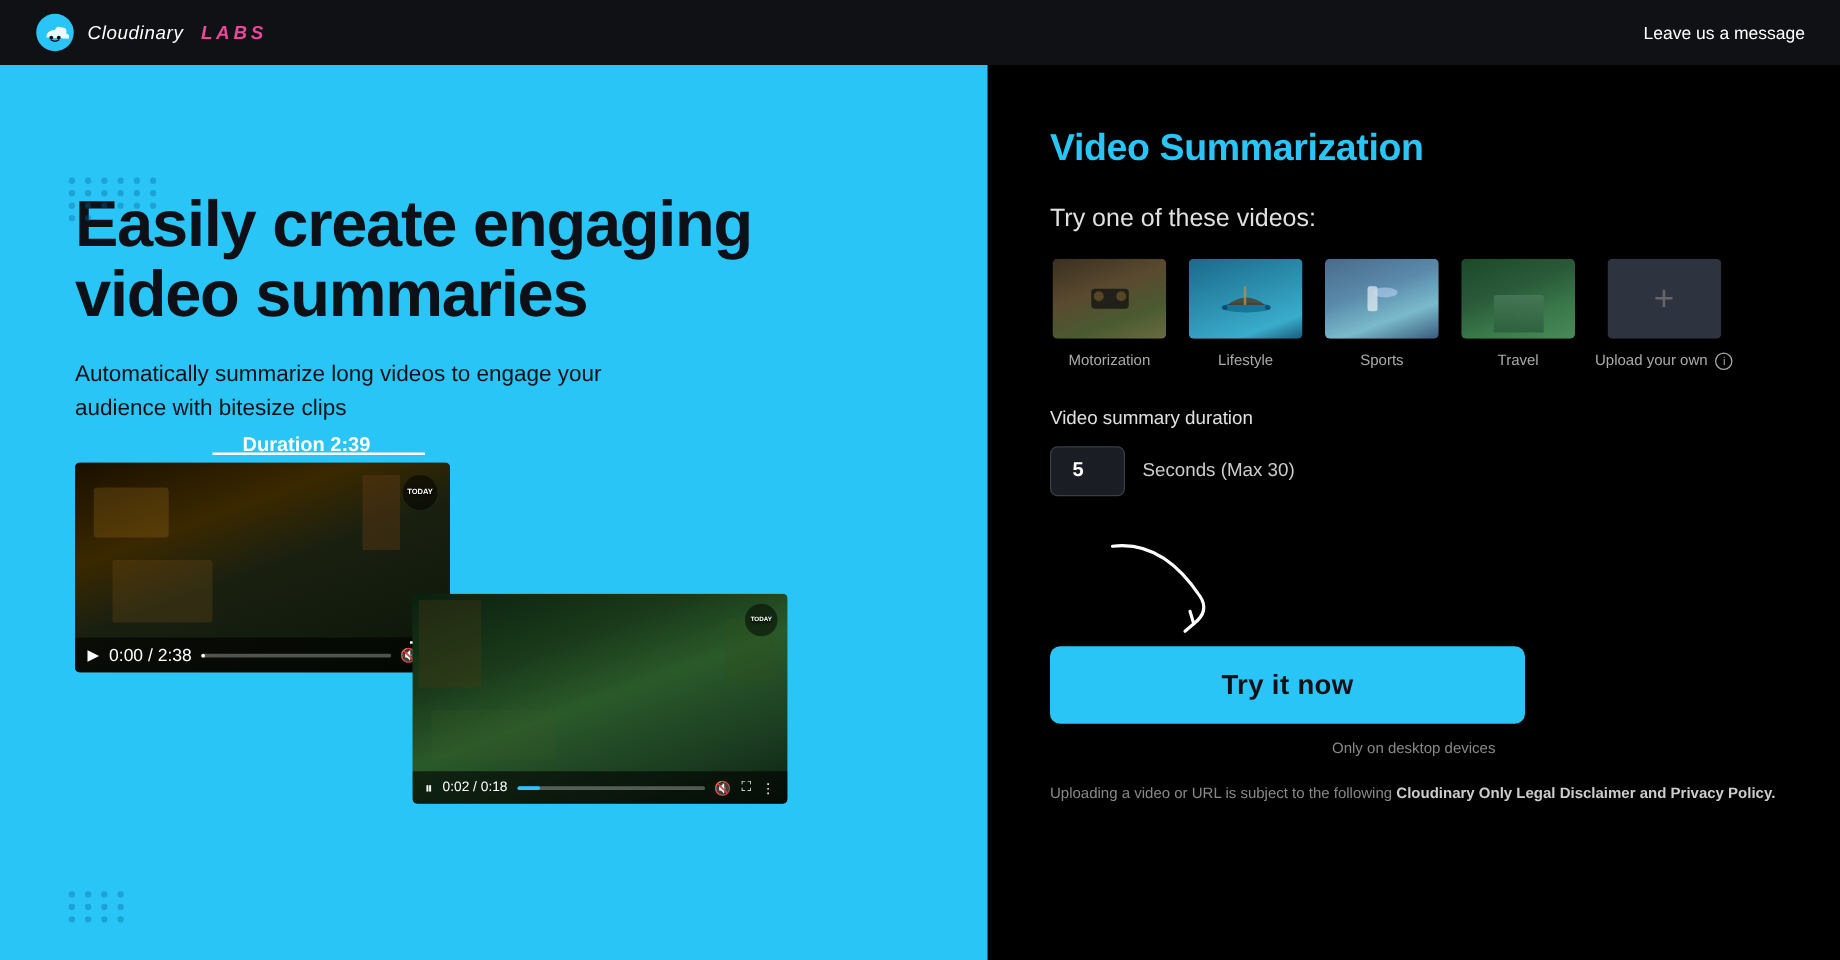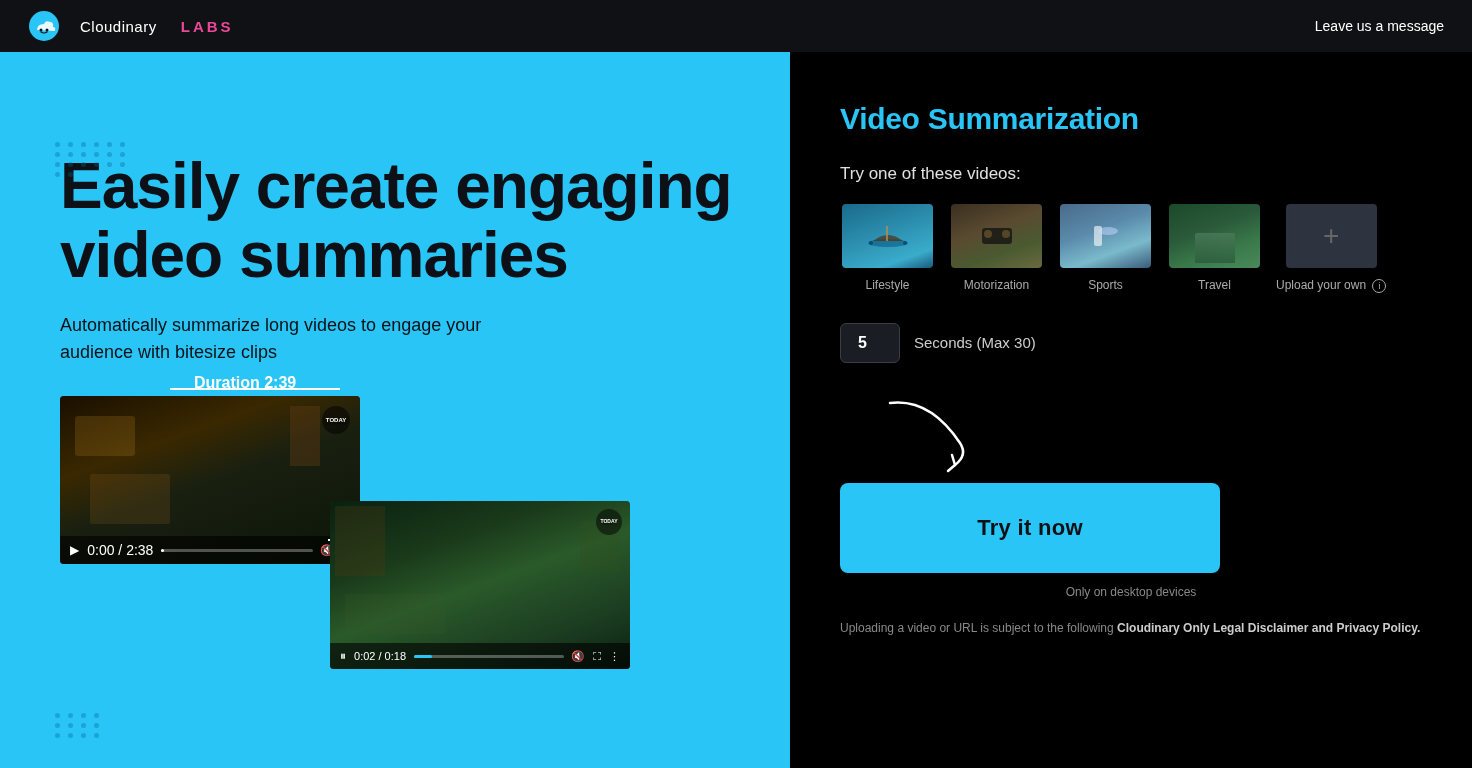--- a/index.html
+++ b/index.html
@@ -12,21 +12,22 @@
       display: flex;
       align-items: center;
       justify-content: space-between;
       padding: 0 28px;
       position: relative;
       z-index: 10;
     }
     .logo-area {
       display: flex;
       align-items: center;
-      gap: 20px;
+      gap: 10px;
+      font-style: italic;
     }
     .logo-icon {
       width: 32px;
       height: 32px;
     }
     .logo-text {
       color: #fff;
       font-size: 15px;
       font-weight: 500;
       letter-spacing: 0.5px;
@@ -69,21 +70,21 @@
       grid-template-columns: repeat(6, 8px);
       gap: 5px;
     }
     .dot {
       width: 5px;
       height: 5px;
       border-radius: 50%;
       background: rgba(0,100,150,0.35);
     }
     .hero-title {
-      font-size: 64px;
+      font-size: 52px;
       font-weight: 900;
       color: #0d1117;
       line-height: 1.08;
       margin-top: 40px;
       margin-bottom: 22px;
       letter-spacing: -1px;
     }
     .hero-subtitle {
       font-size: 18px;
       color: #0d1117;
@@ -228,21 +229,21 @@
     }
     .section-title {
       color: #29c5f6;
       font-size: 30px;
       font-weight: 700;
       margin-bottom: 28px;
       letter-spacing: -0.3px;
     }
     .try-label {
       color: #e0e0e0;
-      font-size: 17px;
+      font-size: 20px;
       font-weight: 500;
       margin-bottom: 18px;
     }
 
     
     .video-grid {
       display: flex;
       gap: 14px;
       margin-bottom: 30px;
       align-items: flex-start;
@@ -356,21 +357,21 @@
     
     .cta-button {
       display: block;
       width: 100%;
       max-width: 380px;
       background: #29c5f6;
       color: #0d1117;
       font-size: 22px;
       font-weight: 800;
       text-align: center;
-      padding: 32px 0;
+      padding: 18px 0;
       border-radius: 8px;
       border: none;
       cursor: pointer;
       margin-bottom: 12px;
       letter-spacing: 0.3px;
     }
     .desktop-only {
       font-size: 12px;
       color: #888;
       text-align: center;
@@ -513,49 +514,49 @@
   </div>
 
   <div class="right-panel">
     <h2 class="section-title">Video Summarization</h2>
     <p class="try-label">Try one of these videos:</p>
 
     <div class="video-grid">
 
       <div class="video-option">
         <div class="video-thumb-option">
+          <div class="thumb-motorization">
+            <div style="width:100%;height:100%;background:linear-gradient(160deg,#3a3020 0%,#5a4a30 40%,#4a5a30 70%,#6a6a40 100%);display:flex;align-items:center;justify-content:center;">
+              <div style="width:30px;height:16px;background:rgba(20,20,20,0.8);border-radius:3px;position:relative;">
+                <div style="position:absolute;top:2px;left:2px;width:8px;height:8px;border-radius:50%;background:rgba(100,80,40,0.8);"></div>
+                <div style="position:absolute;top:2px;right:2px;width:8px;height:8px;border-radius:50%;background:rgba(100,80,40,0.8);"></div>
+              </div>
+            </div>
+          </div>
+        </div>
+        <span class="video-option-label">Motorization</span>
+      </div>
+
+      <div class="video-option">
+        <div class="video-thumb-option">
           <div class="thumb-lifestyle">
             <svg width="50" height="30" viewBox="0 0 50 30">
               <ellipse cx="25" cy="22" rx="20" ry="4" fill="rgba(0,80,120,0.5)"></ellipse>
               <path d="M10 20 Q25 8 40 20 Z" fill="rgba(80,50,20,0.7)"></path>
               <rect x="23" y="5" width="2" height="15" fill="rgba(180,140,80,0.8)"></rect>
               <circle cx="8" cy="22" r="2" fill="rgba(0,50,100,0.6)"></circle>
               <circle cx="42" cy="22" r="2" fill="rgba(0,50,100,0.6)"></circle>
             </svg>
           </div>
         </div>
         <span class="video-option-label">Lifestyle</span>
       </div>
 
       <div class="video-option">
         <div class="video-thumb-option">
-          <div class="thumb-motorization">
-            <div style="width:100%;height:100%;background:linear-gradient(160deg,#3a3020 0%,#5a4a30 40%,#4a5a30 70%,#6a6a40 100%);display:flex;align-items:center;justify-content:center;">
-              <div style="width:30px;height:16px;background:rgba(20,20,20,0.8);border-radius:3px;position:relative;">
-                <div style="position:absolute;top:2px;left:2px;width:8px;height:8px;border-radius:50%;background:rgba(100,80,40,0.8);"></div>
-                <div style="position:absolute;top:2px;right:2px;width:8px;height:8px;border-radius:50%;background:rgba(100,80,40,0.8);"></div>
-              </div>
-            </div>
-          </div>
-        </div>
-        <span class="video-option-label">Motorization</span>
-      </div>
-
-      <div class="video-option">
-        <div class="video-thumb-option">
           <div class="thumb-sports">
             <div style="width:100%;height:100%;background:linear-gradient(160deg,#4a6a8a 0%,#5a8aaa 40%,#7abacc 70%,#3a5a7a 100%);display:flex;align-items:center;justify-content:center;">
               <div style="width:8px;height:20px;background:rgba(255,255,255,0.6);border-radius:2px;"></div>
               <div style="width:20px;height:8px;background:rgba(200,220,255,0.5);border-radius:50%;margin-left:-4px;margin-top:-10px;"></div>
             </div>
           </div>
         </div>
         <span class="video-option-label">Sports</span>
       </div>
 
@@ -578,20 +579,21 @@
         </div>
         <span class="video-option-label">
           <span>Upload your own</span>
           <span class="info-icon">i</span>
         </span>
       </div>
 
     </div>
 
     <div class="duration-section">
+      <p class="duration-title">Video summary duration</p>
       <div class="duration-input-row">
         <input type="number" class="duration-input" value="5" min="1" max="30" style="">
         <span class="duration-unit">Seconds (Max 30)</span>
       </div>
     </div>
 
     <div class="arrow-decoration" style="justify-content:flex-start;padding-left:40px;margin-bottom:10px;">
       <svg width="100" height="80" viewBox="0 0 100 80">
         <path d="M 10 10 Q 50 5 80 50 Q 88 62 75 72" stroke="#fff" stroke-width="2.5" fill="none" stroke-linecap="round"></path>
         <path d="M 68 78 L 75 72 L 72 62" stroke="#fff" stroke-width="2.5" fill="none" stroke-linecap="round" stroke-linejoin="round"></path>

